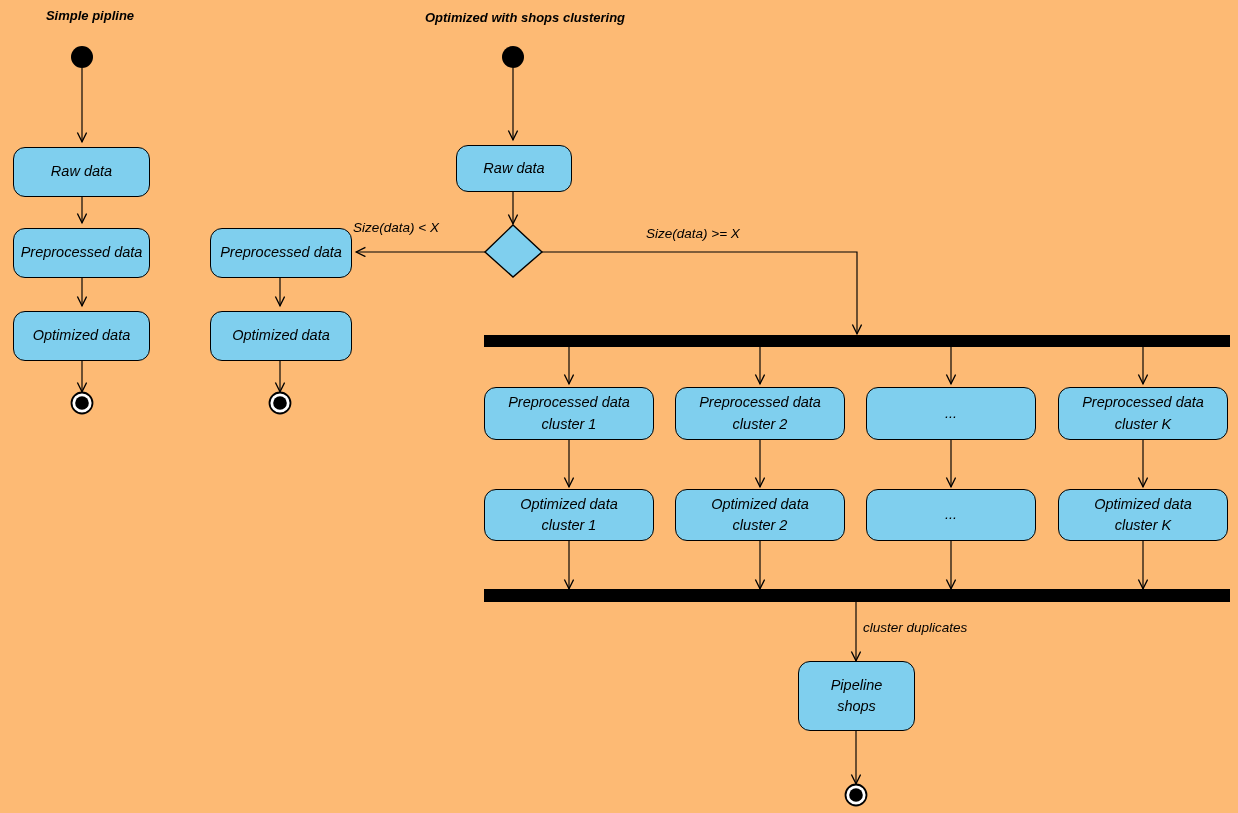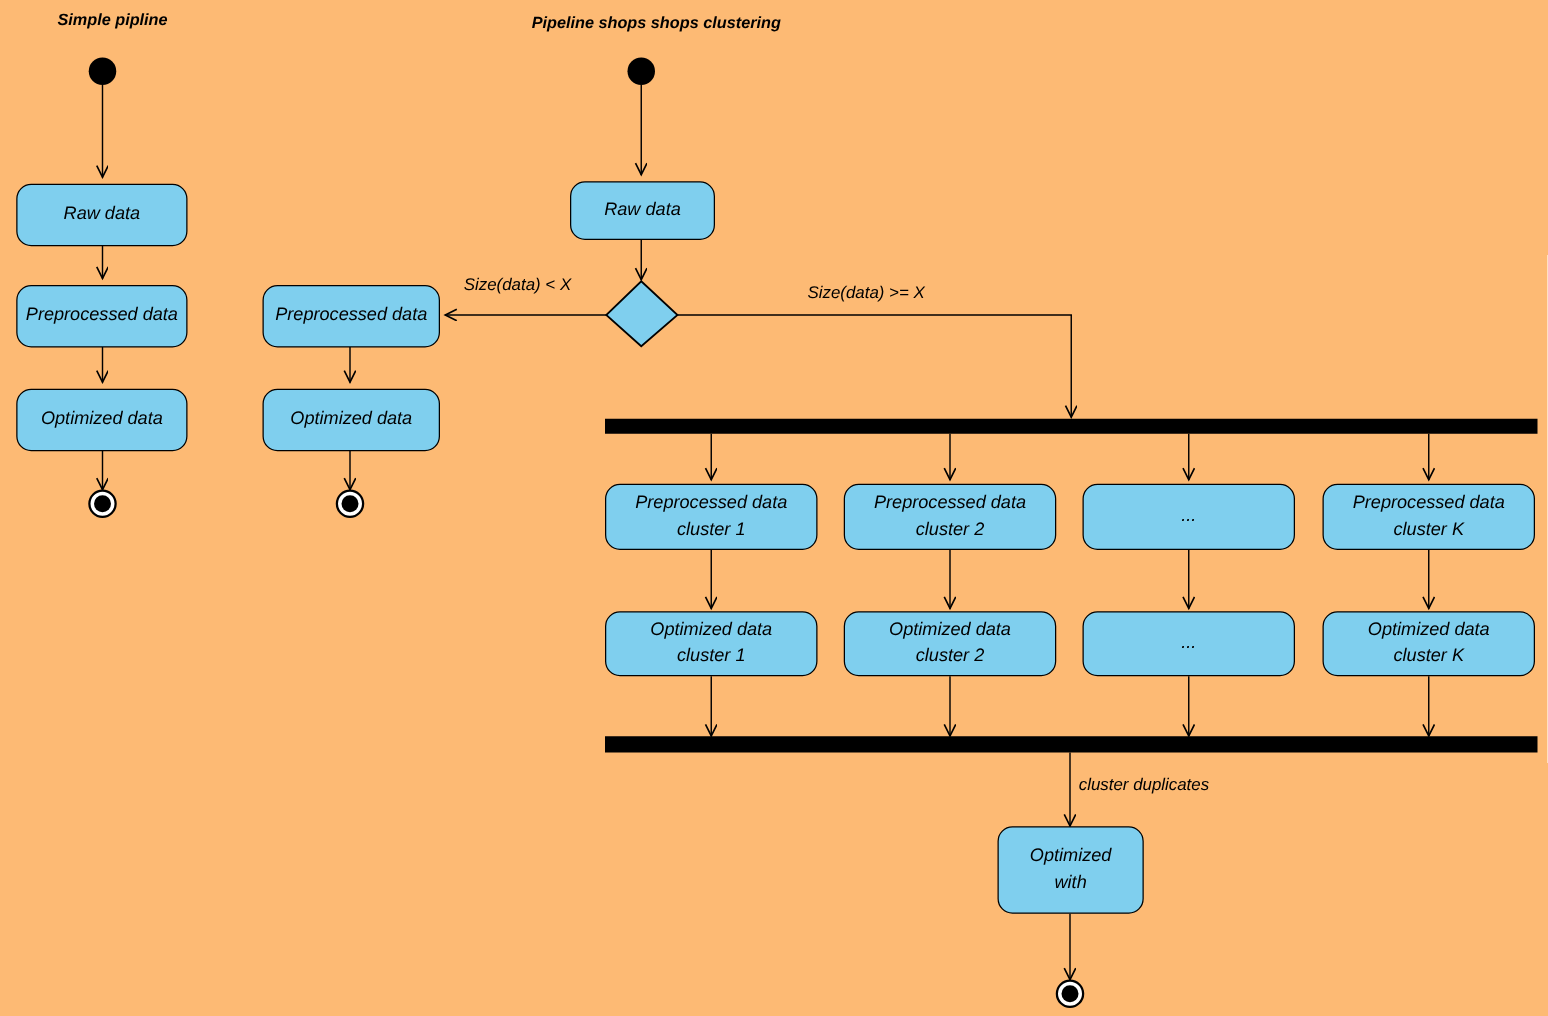--- a/index.html
+++ b/index.html
@@ -126,35 +126,35 @@
       <circle cx="280" cy="403" r="6.8" fill="#000000"></circle>
     </g>
     <g>
       <circle cx="856" cy="795" r="10.5" fill="#ffffff" stroke="#000000" stroke-width="1.8"></circle>
       <circle cx="856" cy="795" r="6.8" fill="#000000"></circle>
     </g>
   </svg>
 
   <div class="diagram-title" style="left:0px; top:8px; width:180px;">Simple pipline</div>
 
-  <div class="diagram-title" style="left:380px; top:10px; width:290px;">Pipeline shops shops clustering</div>
+  <div class="diagram-title" style="left:380px; top:10px; width:290px;">Optimized with shops clustering</div>
 
   <div class="action-node" style="left:13px; top:147px; width:137px; height:50px;">Raw data</div>
 
   <div class="action-node" style="left:13px; top:228px; width:137px; height:50px;">Preprocessed data</div>
 
   <div class="action-node" style="left:13px; top:311px; width:137px; height:50px;">Optimized data</div>
 
   <div class="action-node" style="left:210px; top:228px; width:142px; height:50px;">Preprocessed data</div>
 
   <div class="action-node" style="left:210px; top:311px; width:142px; height:50px;">Optimized data</div>
 
   <div class="action-node" style="left:456px; top:145px; width:116px; height:47px;">Raw data</div>
 
-  <div class="edge-label" style="left:371px; top:220px;">Size(data) &lt; X</div>
+  <div class="edge-label" style="left:353px; top:220px;">Size(data) &lt; X</div>
 
   <div class="edge-label" style="left:622px; top:226px;margin-left:24px;">Size(data) &gt;= X</div>
 
   <div class="bar-node" style="left:484px; top:335px; width:746px; height:12px;"></div>
 
   <div class="bar-node" style="left:484px; top:589px; width:746px; height:13px;"></div>
 
   <div class="action-node two-line" style="left:484px; top:387px; width:170px; height:53px;">
     <span>
       <span>Preprocessed data</span><br>
@@ -198,18 +198,18 @@
     <span>
       <span>Optimized data</span><br>
       <span>cluster K</span>
     </span>
   </div>
 
   <div class="edge-label" style="left:863px; top:620px;">cluster duplicates</div>
 
   <div class="action-node two-line" style="left:798px; top:661px; width:117px; height:70px;">
     <span>
-      <span>Optimized</span><br>
-      <span>with</span>
+      <span>Pipeline</span><br>
+      <span>shops</span>
     </span>
   </div>
 
 </div>
 
 </body></html>

